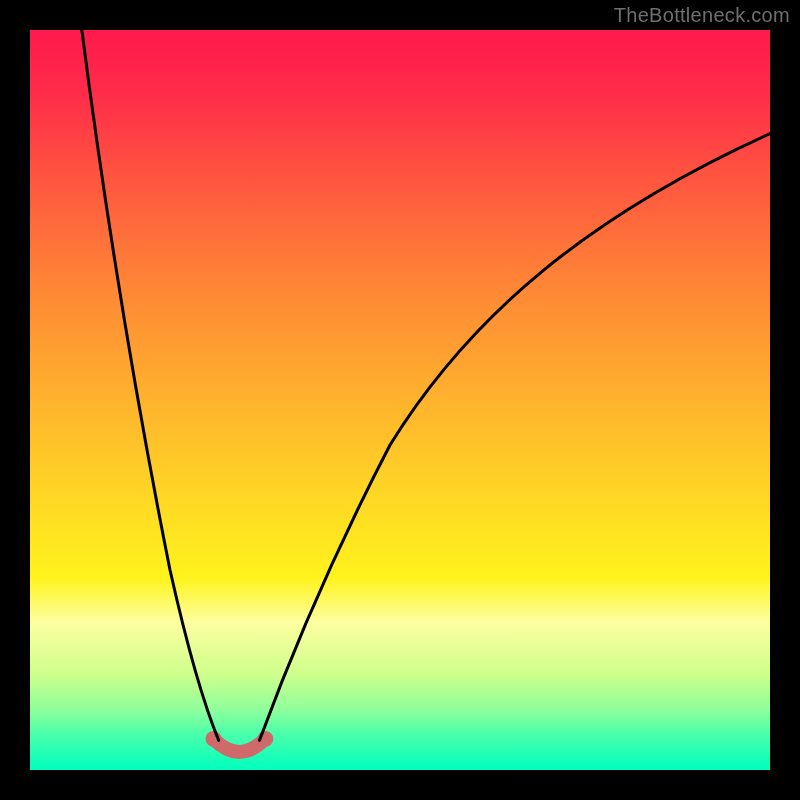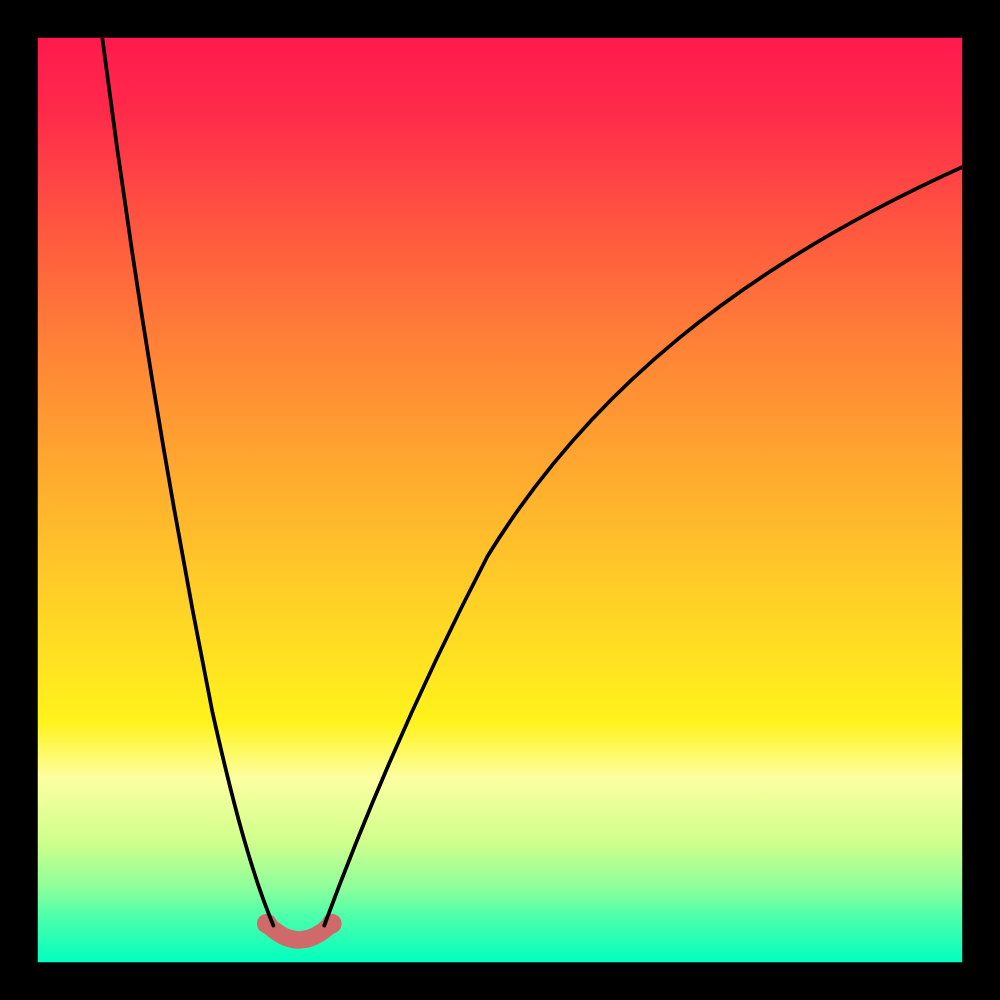--- a/index.html
+++ b/index.html
@@ -79,13 +79,14 @@
 
       <path d="M 51.8 0
                C 66 110, 92 300, 140 540
                C 158 620, 172 670, 188.7 710.4" stroke="#000" stroke-width="3" fill="none" stroke-linecap="round"></path>
 
       <path d="M 229.4 710.4
                C 248 660, 290 550, 360 415
                C 440 285, 560 185, 740 103.6" stroke="#000" stroke-width="3" fill="none" stroke-linecap="round"></path>
     </svg>
   </div>
+  <div class="watermark">TheBottleneck.com</div>
 </div>
 
 </body></html>

